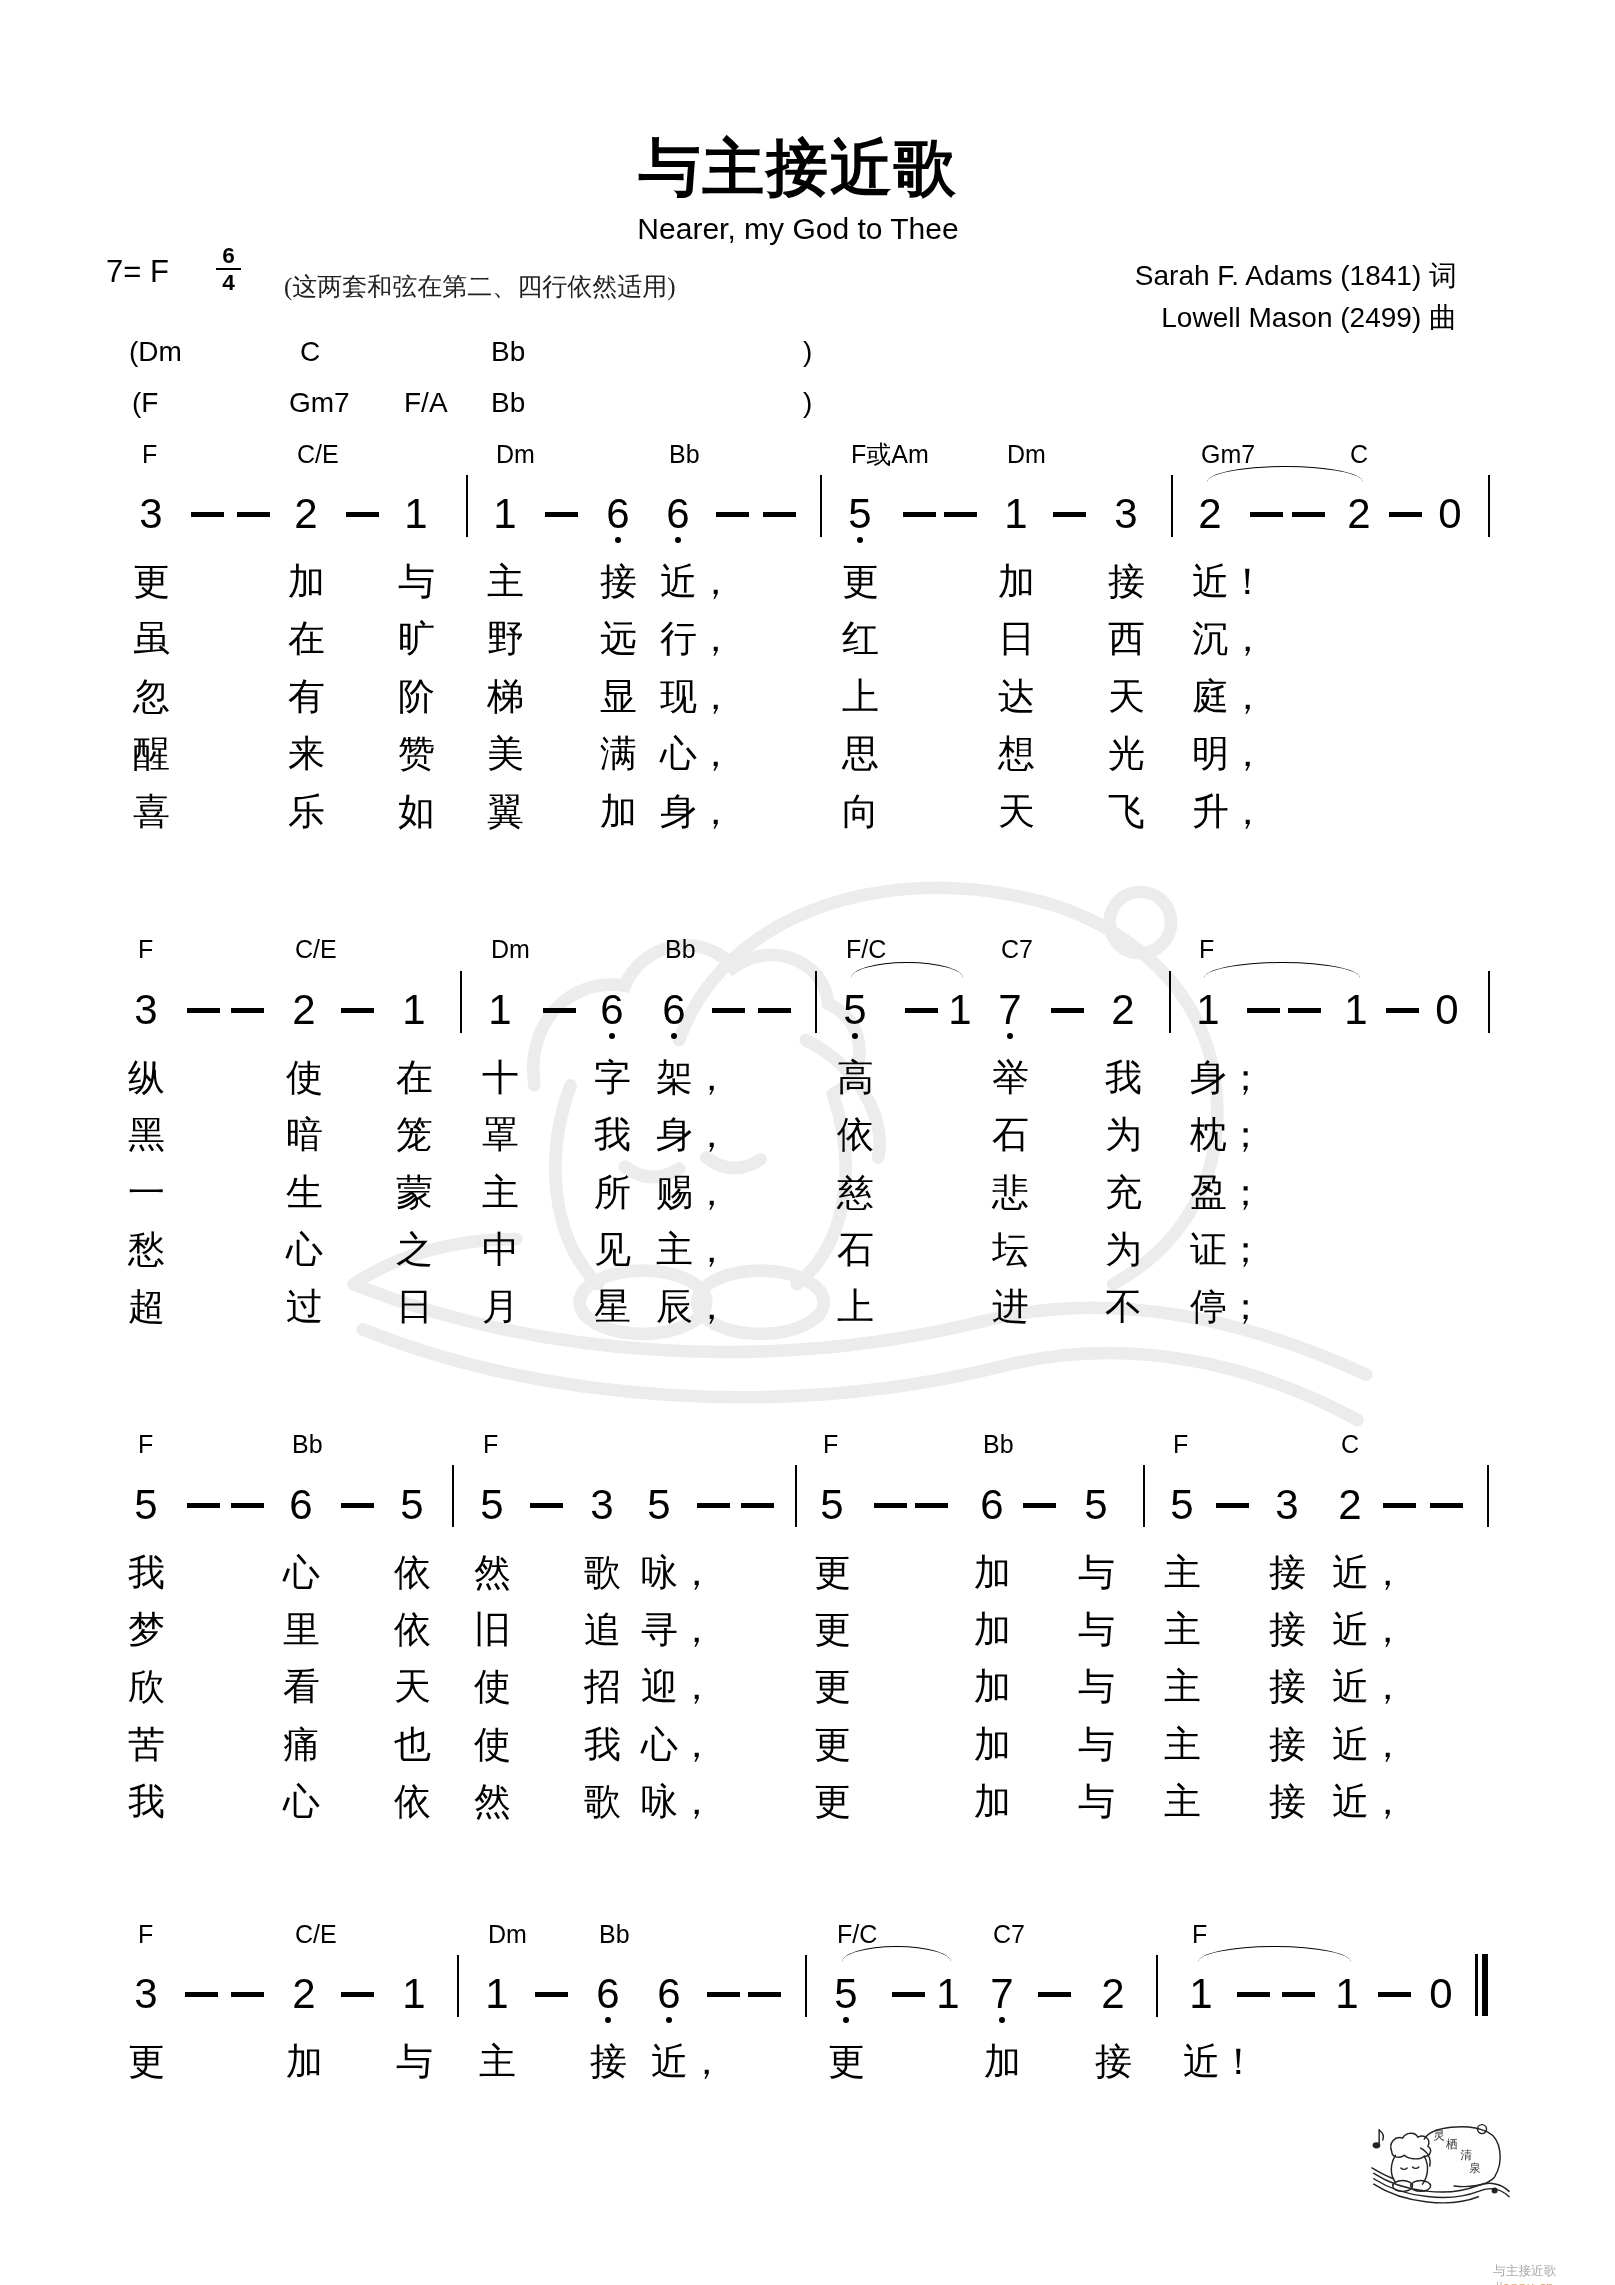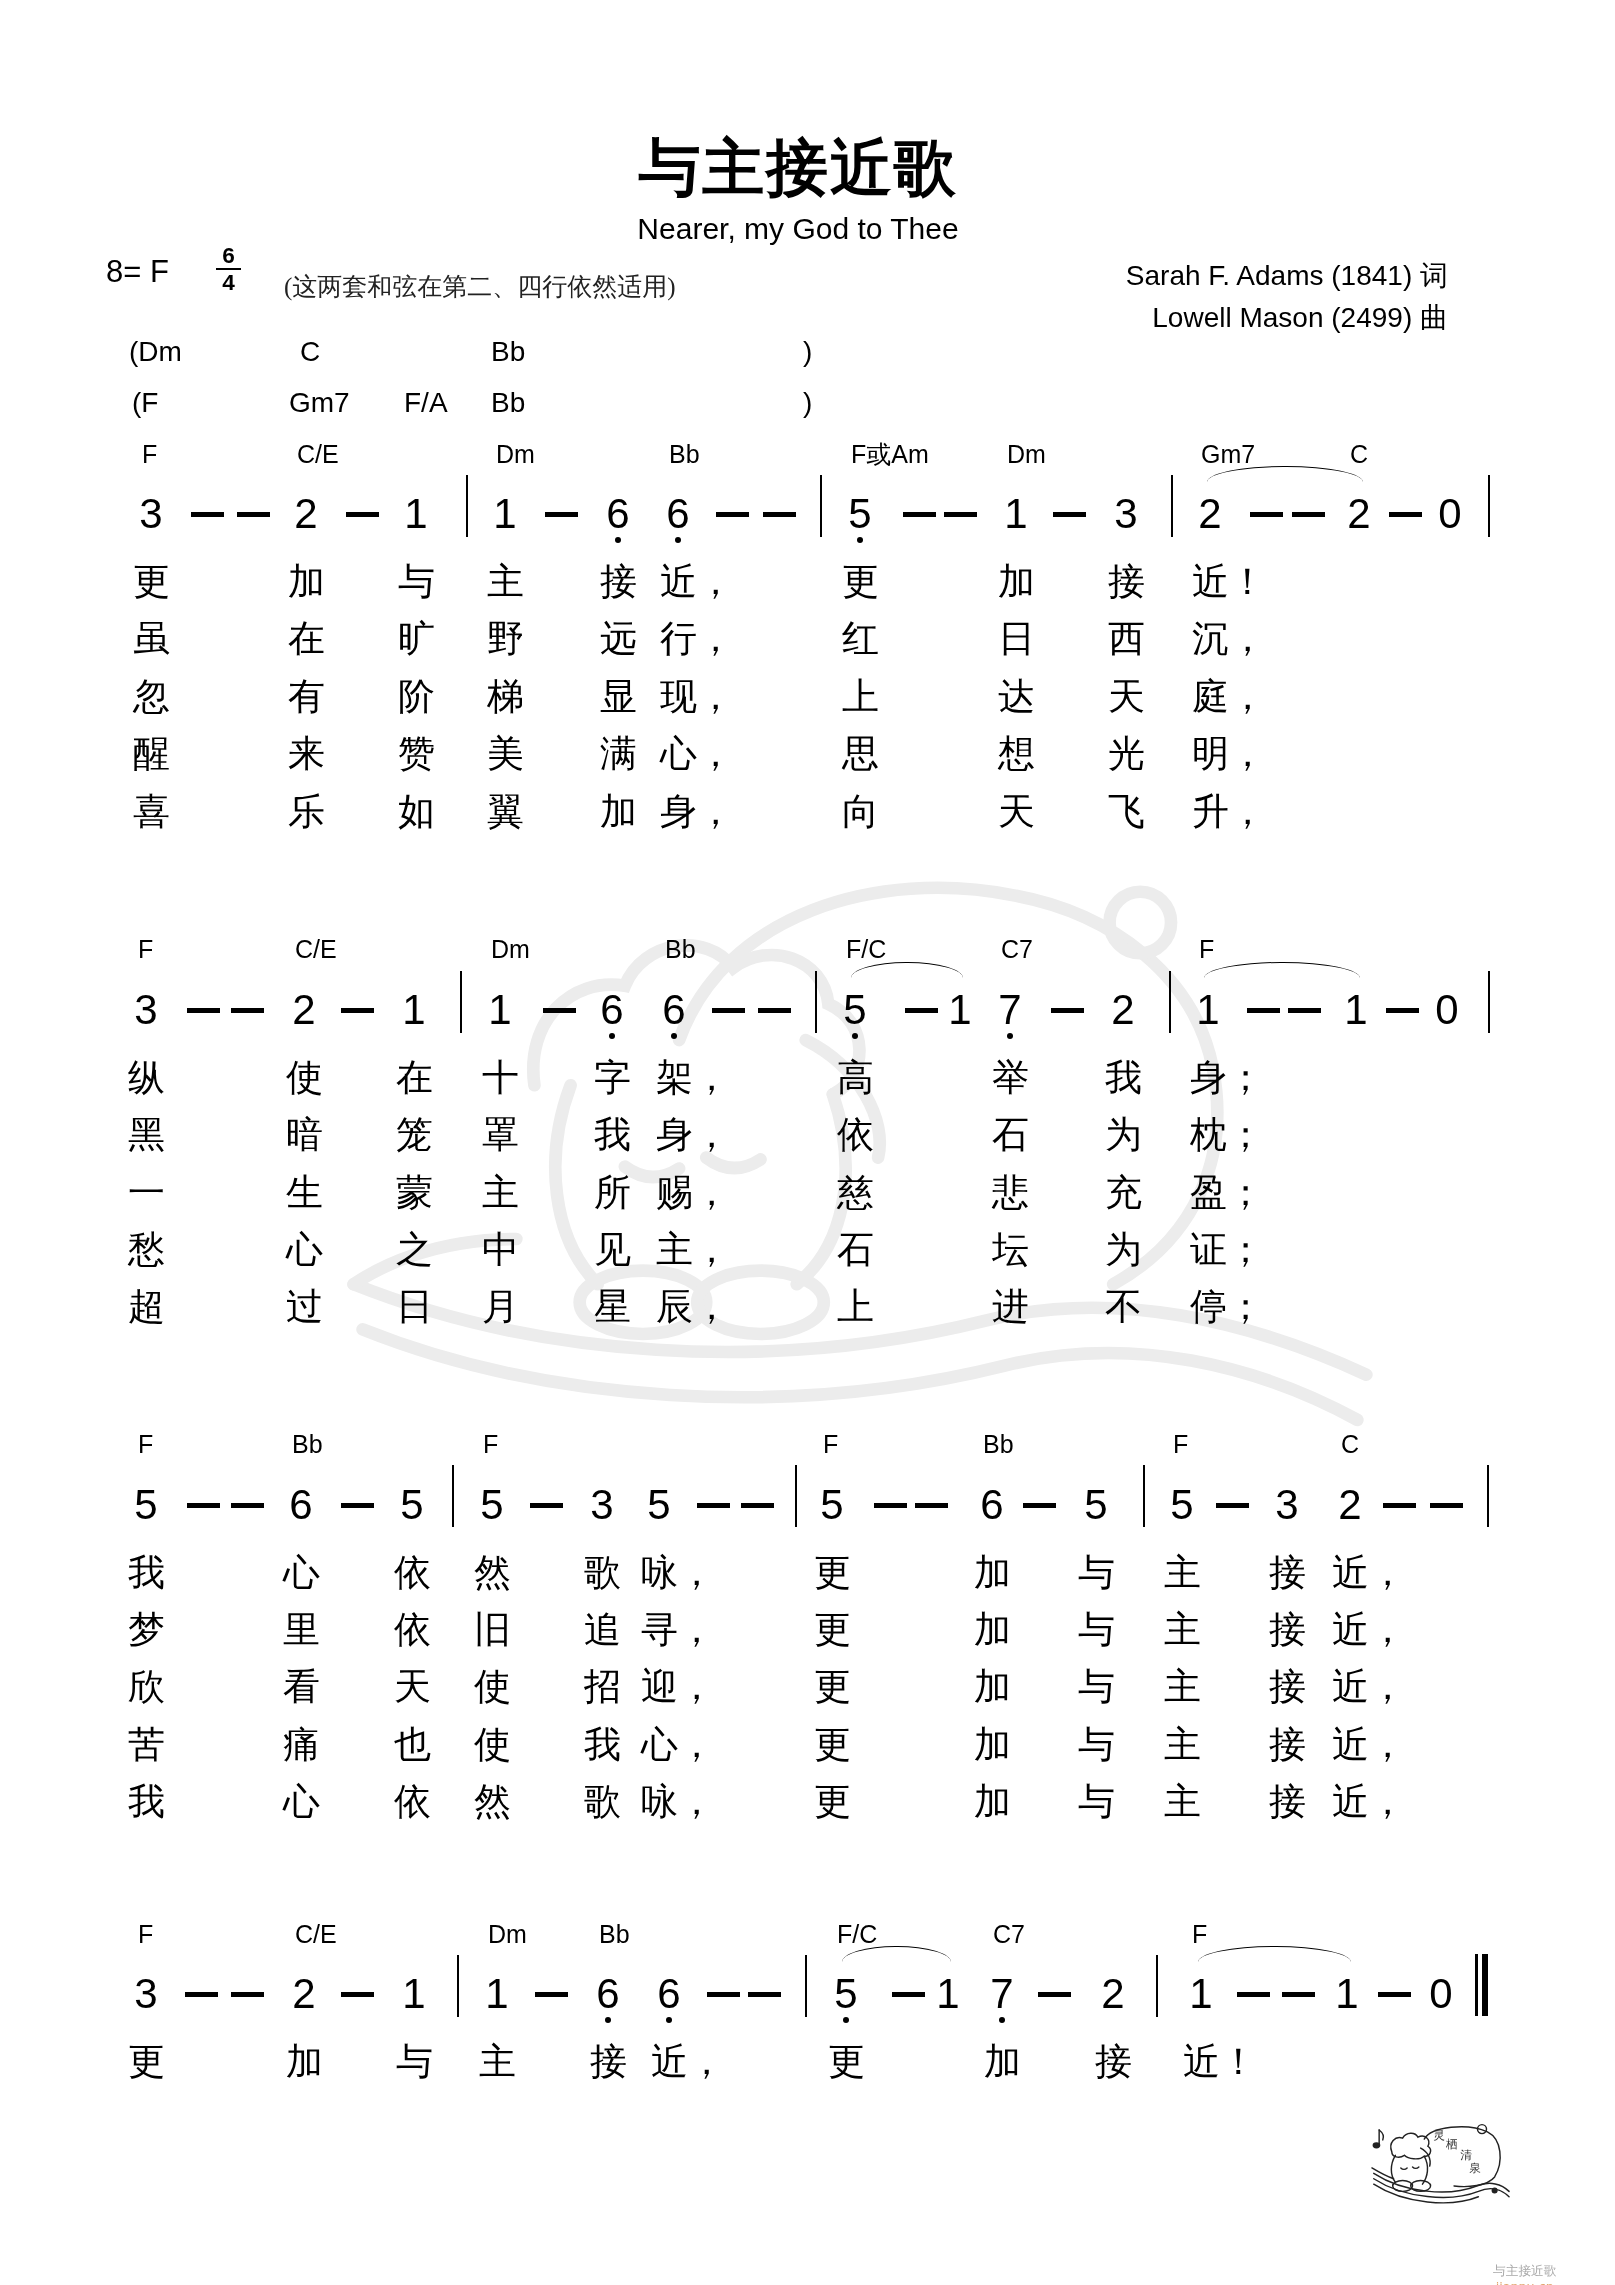--- a/index.html
+++ b/index.html
@@ -20,21 +20,21 @@
     text-align: center; font: bold 62px/76px "DejaVu Sans", sans-serif; letter-spacing: 1.8px;
   }
   #subtitle {
     position: absolute; left: 436px; width: 724px; top: 211px;
     text-align: center; font: 30px/36px "Liberation Sans", sans-serif;
   }
   #key-sig { left: 106px; top: 254px; font: 31px/36px "Liberation Sans", sans-serif; }
   #time-sig { left: 213px; top: 244px; width: 31px; text-align: center; font: bold 22.6px/23.5px "Liberation Sans", sans-serif; }
   #time-sig .frac-line { height: 1.8px; background: #000; margin: 0.9px 2.7px; }
   #chord-note { left: 284px; top: 271px; font: 25px/31px "Liberation Serif", serif; color: #222; }
-  .credit { right: 168px; font: 28px/34px "Liberation Sans", sans-serif; text-align: right; }
+  .credit { right: 159px; font: 28px/34px "Liberation Sans", sans-serif; text-align: right; }
   #credit-lyricist { top: 259px; }
   #credit-composer { top: 301px; }
   .alt-chord { font: 28px/33px "Liberation Sans", sans-serif; }
 
   .system { position: absolute; left: 0; top: 0; width: 1616px; height: 0; }
   .measure { position: absolute; left: 0; top: 0; }
   .chord { position: absolute; font: 25px/29px "Liberation Sans", sans-serif; white-space: nowrap; }
   .note { position: absolute; width: 36px; text-align: center; font: 42px/45px "Liberation Sans", sans-serif; }
   .dash { position: absolute; width: 33px; height: 4.5px; background: #000; font-size: 0; color: transparent; overflow: hidden; }
   .dot { position: absolute; width: 6.3px; height: 6.3px; border-radius: 50%; background: #000; }
@@ -68,21 +68,21 @@
     <ellipse cx="380" cy="540" rx="70" ry="35"></ellipse>
     <ellipse cx="510" cy="540" rx="70" ry="35"></ellipse>
     <path d="M60 520 C 260 600, 520 620, 760 560 C 900 525, 1050 560, 1180 620"></path>
     <path d="M70 570 C 270 650, 540 670, 780 610 C 920 575, 1060 610, 1170 670"></path>
     <path d="M240 470 C 150 470, 90 500, 60 520"></path>
   </svg>
 
   <div id="subtitle">Nearer, my God to Thee</div>
   <div id="title">与主接近歌</div>
 
-  <div id="key-sig" class="abs">8= F</div>
+  <div id="key-sig" class="abs">7= F</div>
   <div id="time-sig" class="abs">
     <div>6</div>
     <div class="frac-line"></div>
     <div>4</div>
   </div>
   <div id="chord-note" class="abs">(这两套和弦在第二、四行依然适用)</div>
 
   <div id="credit-lyricist" class="abs credit">Sarah F. Adams (1841) 词</div>
   <div id="credit-composer" class="abs credit">Lowell Mason (2499) 曲</div>
 

